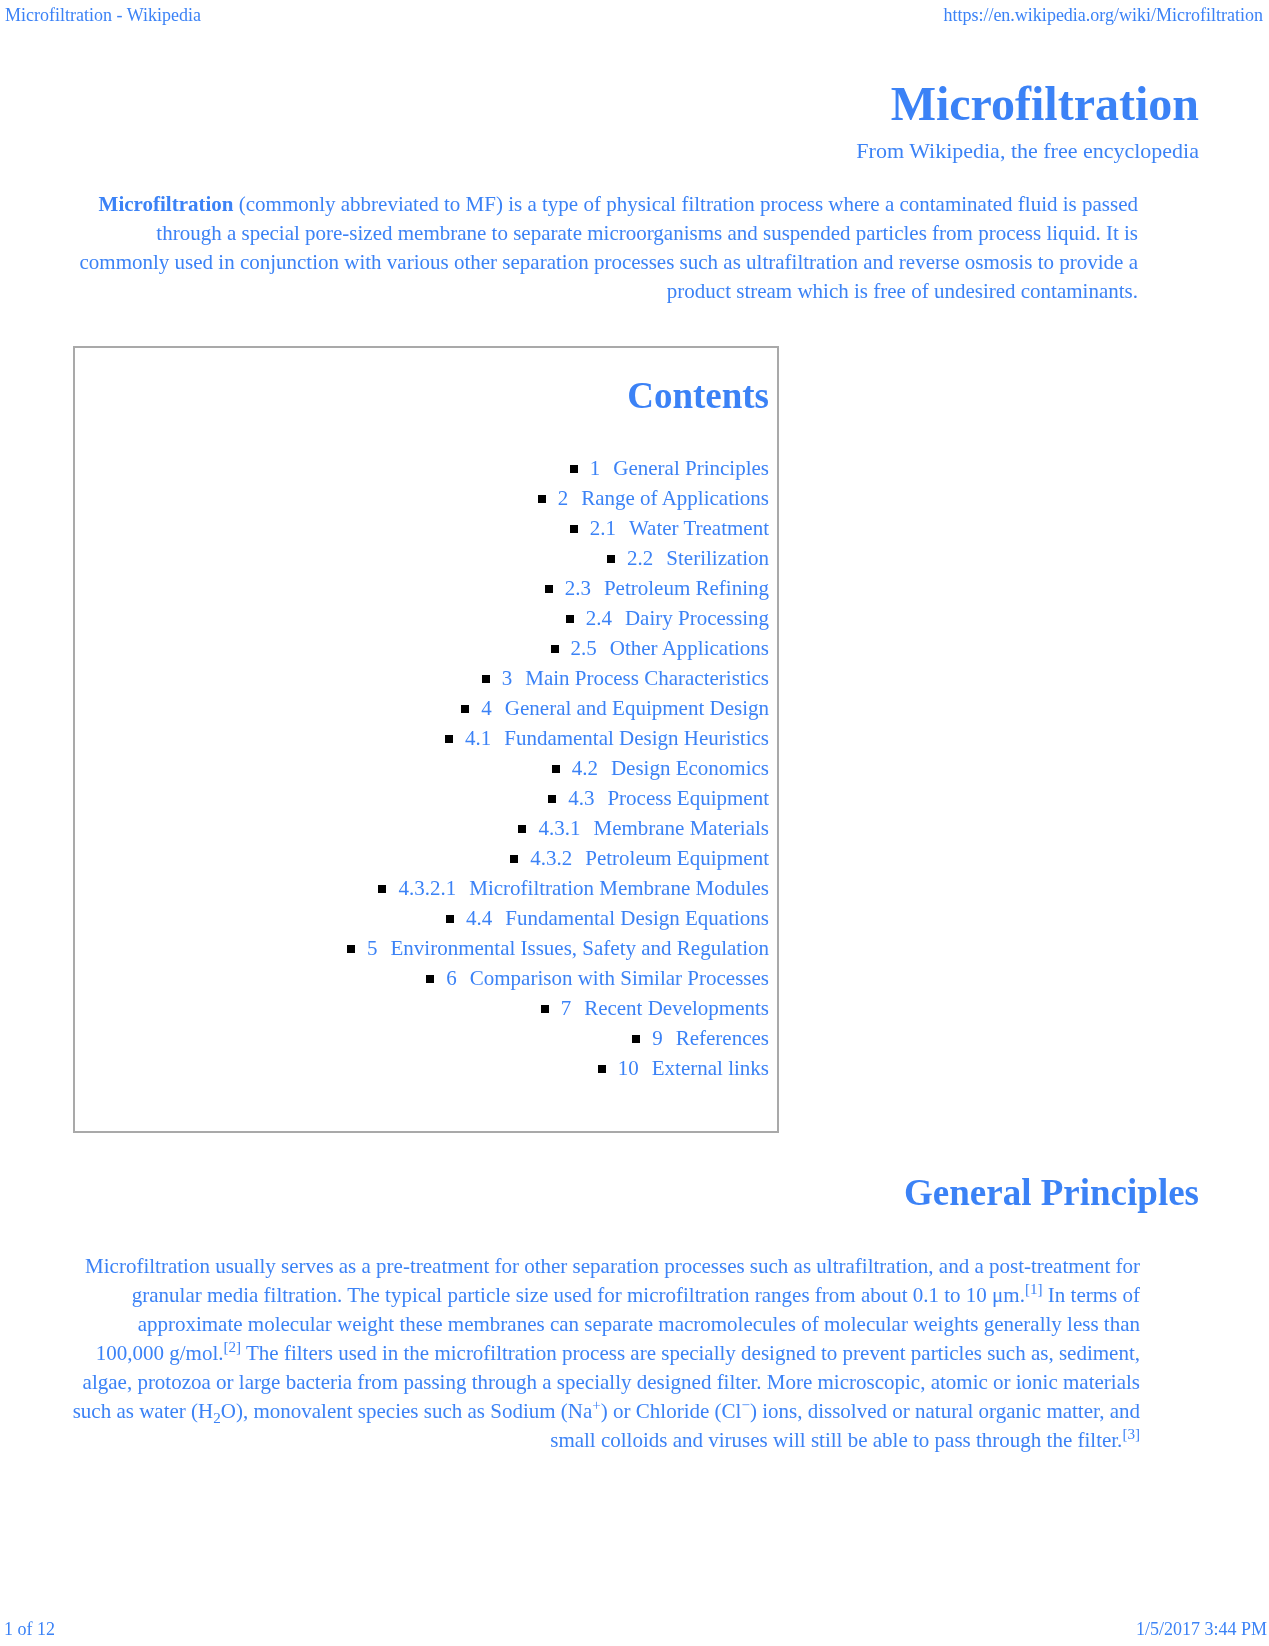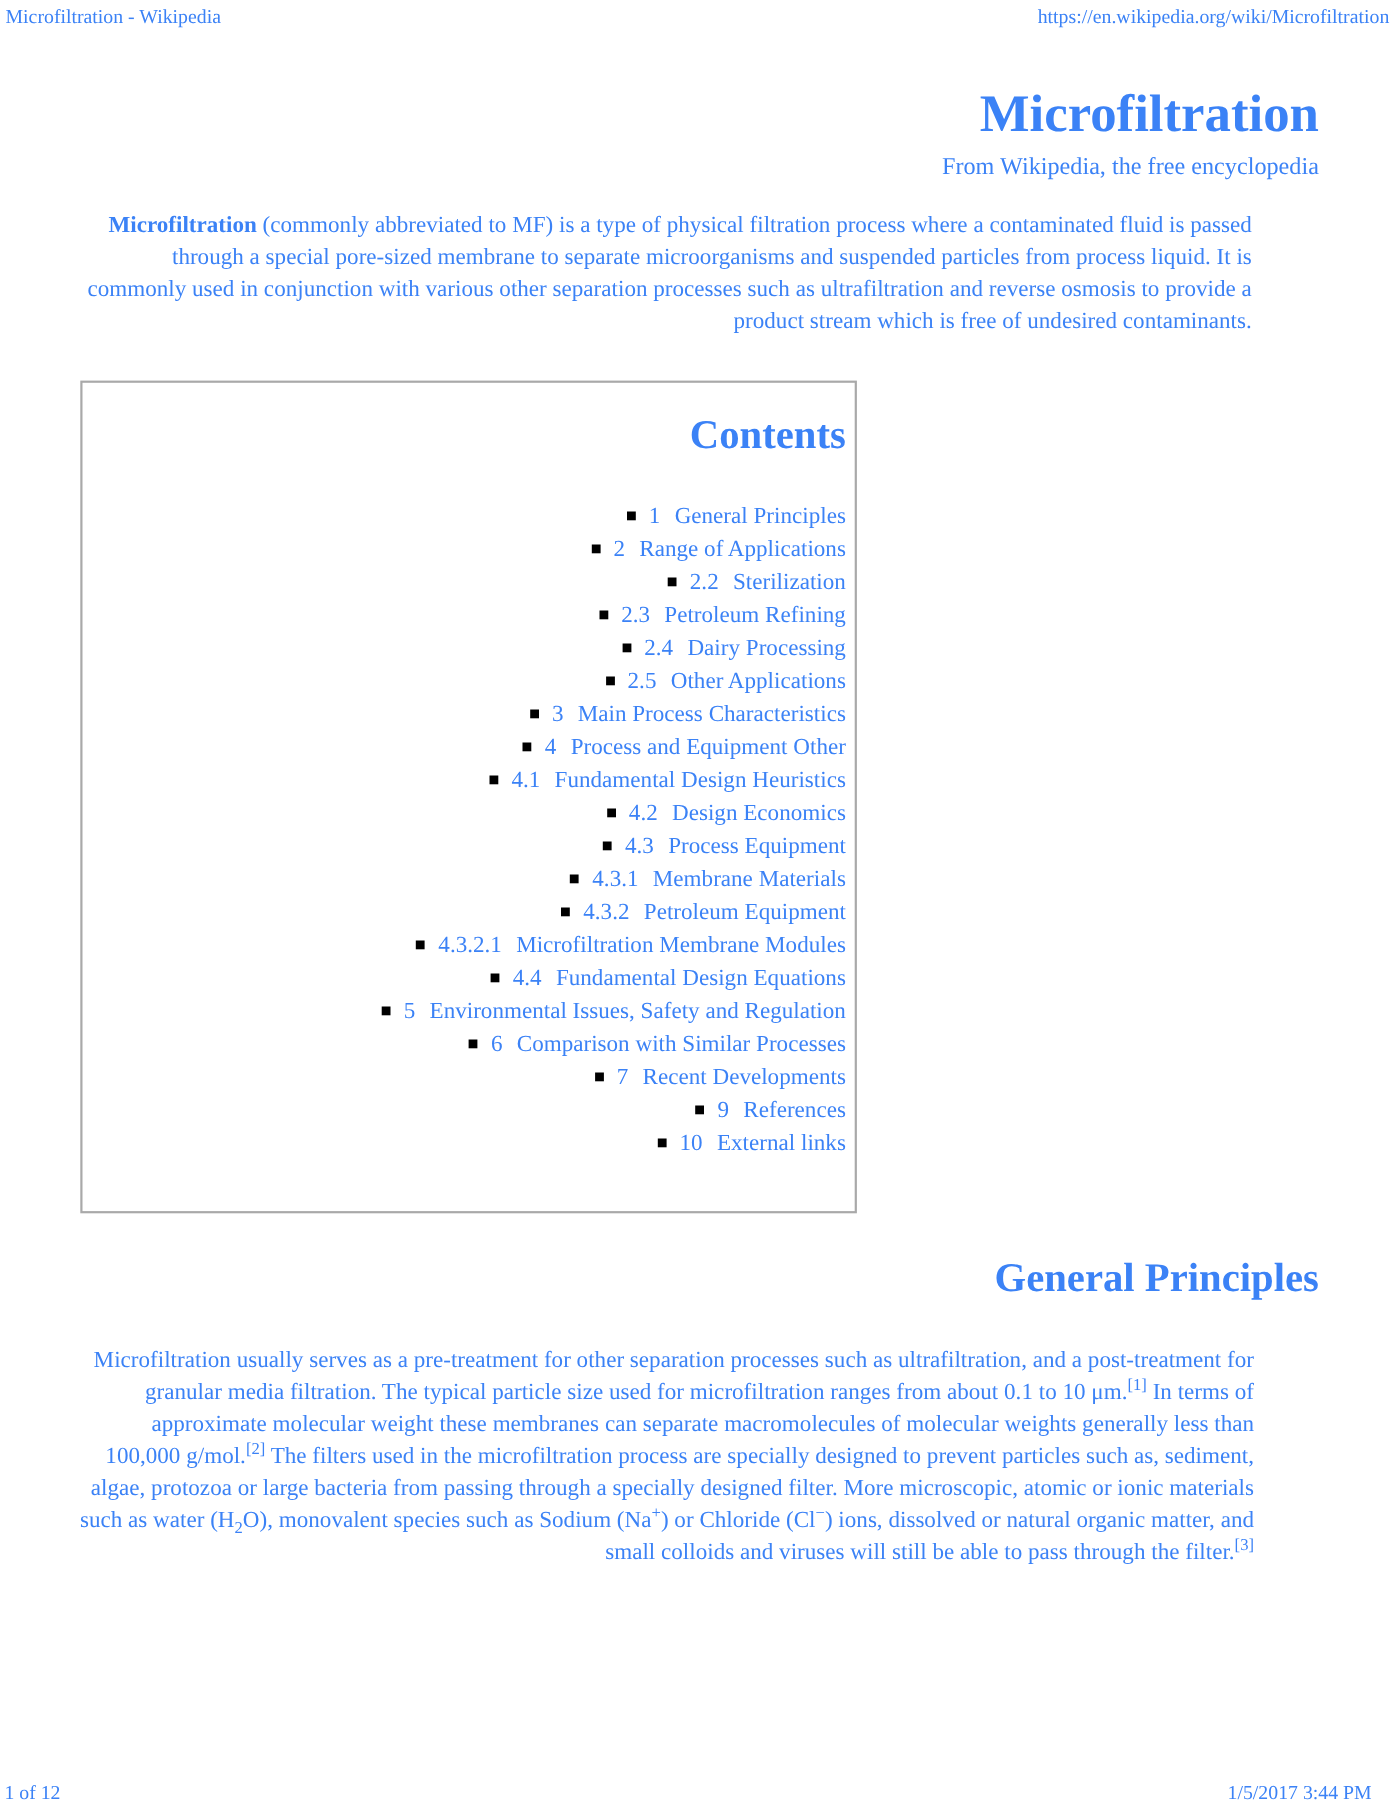--- a/index.html
+++ b/index.html
@@ -17,21 +17,21 @@
     justify-content: space-between;
     padding: 4px 6px 0 5px;
     font-size: 18px;
     line-height: 22px;
   }
   .print-footer {
     position: absolute;
     left: 0; right: 0; bottom: 6px;
     display: flex;
     justify-content: space-between;
-    padding: 0 22px 0 4px;
+    padding: 0 2px 0 4px;
     font-size: 18px;
   }
   .content { margin: 0 70px; text-align: right; }
   h1.article-title {
     font-size: 48px;
     line-height: 52px;
     font-weight: bold;
     margin: 52px 0 8px 0;
   }
   .tagline {
@@ -105,26 +105,27 @@
     <h1 class="article-title">Microfiltration</h1>
     <p class="tagline">From Wikipedia, the free encyclopedia</p>
 
     <p class="intro"><b>Microfiltration</b><span> (commonly abbreviated to MF) is a type of physical filtration process where a contaminated fluid is passed through a special pore-sized membrane to separate microorganisms and suspended particles from process liquid. It is commonly used in conjunction with various other separation processes such as ultrafiltration and reverse osmosis to provide a product stream which is free of undesired contaminants.</span></p>
 
     <div class="toc-box" style="border-color: rgb(169, 169, 169);">
       <h2 class="toc-heading">Contents</h2>
       <ul class="toc-list">
         <li class="toc-item level-1"><span class="bullet"></span><span class="toc-num">1</span><span class="toc-label">General Principles</span></li>
         <li class="toc-item level-1"><span class="bullet"></span><span class="toc-num">2</span><span class="toc-label">Range of Applications</span></li>
+        <li class="toc-item level-2"><span class="bullet"></span><span class="toc-num">2.1</span><span class="toc-label">Water Treatment</span></li>
         <li class="toc-item level-2"><span class="bullet"></span><span class="toc-num">2.2</span><span class="toc-label">Sterilization</span></li>
         <li class="toc-item level-2"><span class="bullet"></span><span class="toc-num">2.3</span><span class="toc-label">Petroleum Refining</span></li>
         <li class="toc-item level-2"><span class="bullet"></span><span class="toc-num">2.4</span><span class="toc-label">Dairy Processing</span></li>
         <li class="toc-item level-2"><span class="bullet"></span><span class="toc-num">2.5</span><span class="toc-label">Other Applications</span></li>
         <li class="toc-item level-1"><span class="bullet"></span><span class="toc-num">3</span><span class="toc-label">Main Process Characteristics</span></li>
-        <li class="toc-item level-1"><span class="bullet"></span><span class="toc-num">4</span><span class="toc-label">Process and Equipment Other</span></li>
+        <li class="toc-item level-1"><span class="bullet"></span><span class="toc-num">4</span><span class="toc-label">General and Equipment Design</span></li>
         <li class="toc-item level-2"><span class="bullet"></span><span class="toc-num">4.1</span><span class="toc-label">Fundamental Design Heuristics</span></li>
         <li class="toc-item level-2"><span class="bullet"></span><span class="toc-num">4.2</span><span class="toc-label">Design Economics</span></li>
         <li class="toc-item level-2"><span class="bullet"></span><span class="toc-num">4.3</span><span class="toc-label">Process Equipment</span></li>
         <li class="toc-item level-3"><span class="bullet"></span><span class="toc-num">4.3.1</span><span class="toc-label">Membrane Materials</span></li>
         <li class="toc-item level-3"><span class="bullet"></span><span class="toc-num">4.3.2</span><span class="toc-label">Petroleum Equipment</span></li>
         <li class="toc-item level-4"><span class="bullet"></span><span class="toc-num">4.3.2.1</span><span class="toc-label">Microfiltration Membrane Modules</span></li>
         <li class="toc-item level-2"><span class="bullet"></span><span class="toc-num">4.4</span><span class="toc-label">Fundamental Design Equations</span></li>
         <li class="toc-item level-1"><span class="bullet"></span><span class="toc-num">5</span><span class="toc-label">Environmental Issues, Safety and Regulation</span></li>
         <li class="toc-item level-1"><span class="bullet"></span><span class="toc-num">6</span><span class="toc-label">Comparison with Similar Processes</span></li>
         <li class="toc-item level-1"><span class="bullet"></span><span class="toc-num">7</span><span class="toc-label">Recent Developments</span></li>

